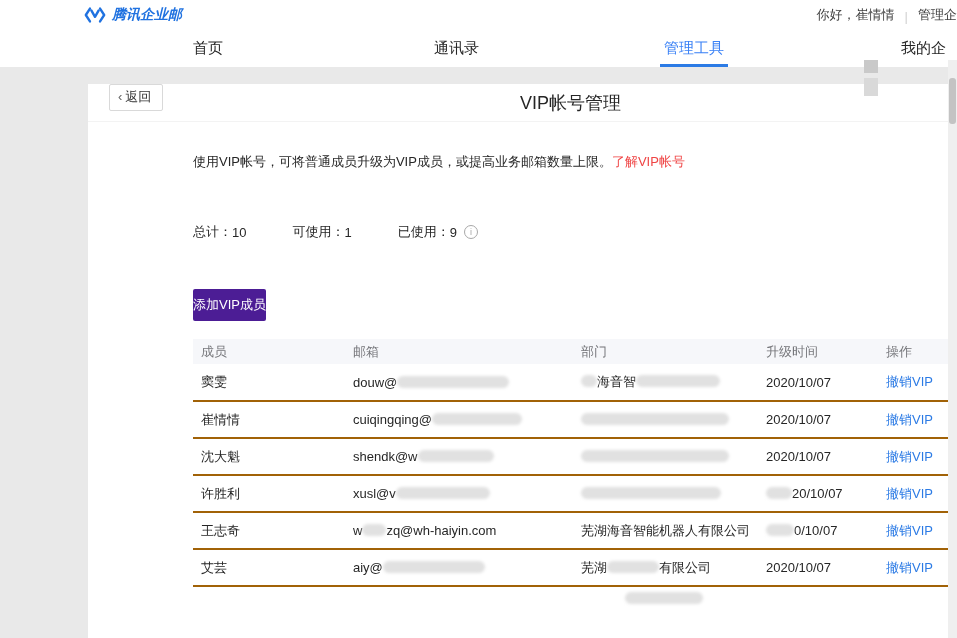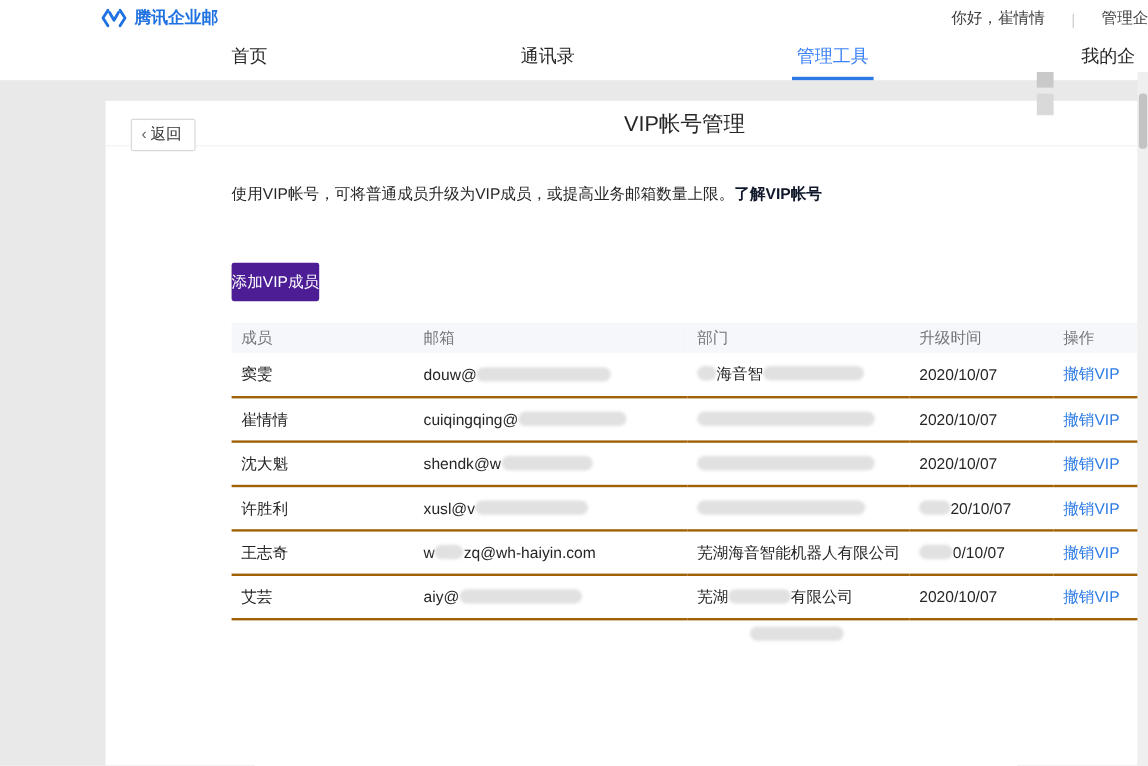--- a/index.html
+++ b/index.html
@@ -11,24 +11,24 @@
     color: #262626;
   }
 
   
   .topbar {
     height: 30px; background: #fff;
     display: flex; align-items: center;
     padding-left: 84px; font-size: 13px;
   }
   .logo { display: flex; align-items: center; cursor: pointer; }
-  .logo-name { color: #2072e0; font-weight: bold; font-size: 14px; margin-left: 6px; }
+  .logo-name { color: #2072e0; font-weight: bold; font-size: 14px; margin-left: 6px; font-style: italic; }
   .topbar-right {
     margin-left: auto; display: flex; align-items: flex-end;
-    gap: 22px; color: #404040; white-space: nowrap;
+    gap: 10px; color: #404040; white-space: nowrap;
   }
   .topbar-right .sep { color: #d0d0d0; }
   .topbar-right span { cursor: pointer; }
 
   
   .navbar { height: 37px; background: #fff; position: relative; }
   .nav-tab {
     position: absolute; top: 0; height: 37px; line-height: 35px;
     font-size: 15px; color: #262626; cursor: pointer; padding: 0 2px;
   }
@@ -43,35 +43,35 @@
   }
 
   
   .main { position: absolute; top: 67px; left: 0; right: 0; bottom: 0; background: #e9e9e9; }
   .card {
     position: absolute; left: 88px; top: 17px; right: 9px; bottom: 0;
     background: #fff;
   }
   .card-header { position: relative; height: 38px; border-bottom: 1px solid #f3f3f3; }
   .back-btn {
-    position: absolute; left: 21px; top: 15px;
+    position: absolute; left: 21px; top: 0;
     border: 1px solid #d9d9d9; border-radius: 2px; background: #fff;
     font-size: 13px; color: #333; padding: 3px 11px 4px 8px; cursor: pointer;
     font-family: inherit;
   }
   .back-btn .chev { color: #666; margin-right: 3px; }
   .card-title {
     margin-left: 105px; width: 755px; text-align: center;
     line-height: 38px; font-size: 18px; color: #262626;
   }
 
   .content { margin: 0 0 0 105px; width: 755px; }
 
   .desc { margin-top: 31px; font-size: 13px; color: #262626; }
-  .desc a { color: #0f172a; text-decoration: none; cursor: pointer; font-weight: bold; }
+  .desc a { color: #ef4444; text-decoration: none; cursor: pointer; }
 
   .stats { margin-top: 52px; display: flex; gap: 46px; font-size: 13px; align-items: center; }
   .stat { display: flex; align-items: center; }
   .info-icon {
     display: inline-flex; align-items: center; justify-content: center;
     width: 14px; height: 14px; border: 1px solid #a8a8a8; border-radius: 50%;
     color: #a8a8a8; font-size: 9px; margin-left: 7px; font-style: normal;
   }
   .info-icon::before { content: "i"; }
 
@@ -160,20 +160,35 @@
       </button>
       <div class="card-title">VIP帐号管理</div>
     </div>
 
     <div class="content">
 
       <p class="desc">
         <span>使用VIP帐号，可将普通成员升级为VIP成员，或提高业务邮箱数量上限。</span><a>了解VIP帐号</a>
       </p>
 
+      <div class="stats">
+        <div class="stat">
+          <span>总计：</span>
+          <span>10</span>
+        </div>
+        <div class="stat">
+          <span>可使用：</span>
+          <span>1</span>
+        </div>
+        <div class="stat">
+          <span>已使用：</span>
+          <span>9</span>
+          <i class="info-icon"></i>
+        </div>
+      </div>
 
       <div class="toolbar">
         <button class="add-btn">添加VIP成员</button>
       </div>
 
       <table>
         <thead>
           <tr>
             <th class="c0">成员</th>
             <th class="c1">邮箱</th>

